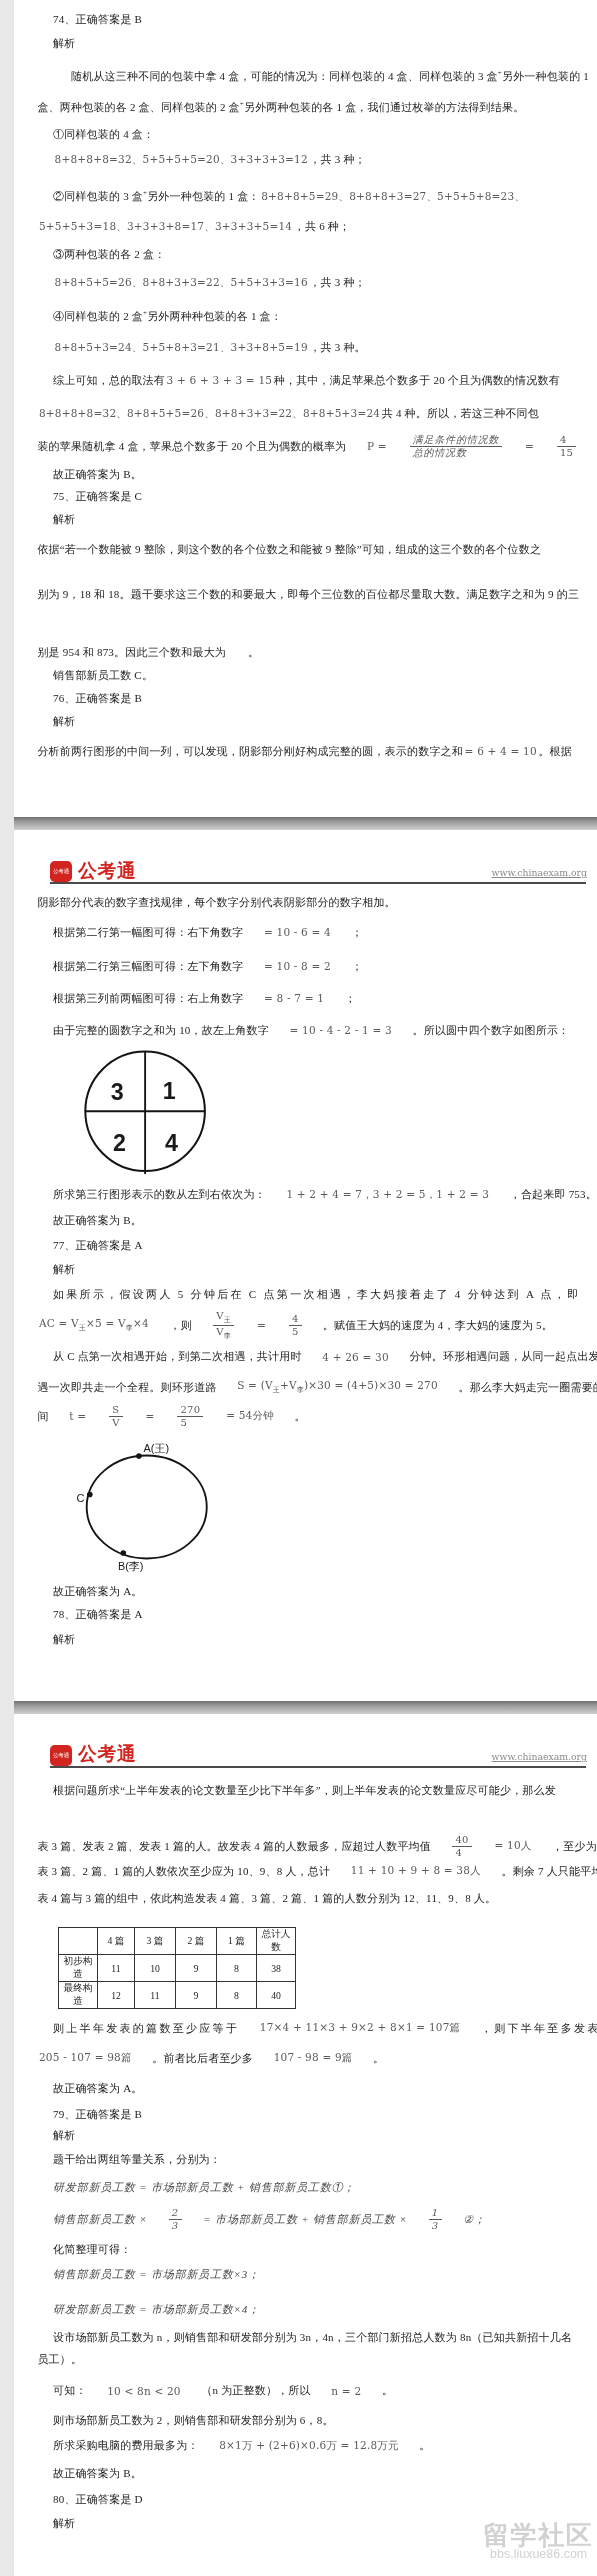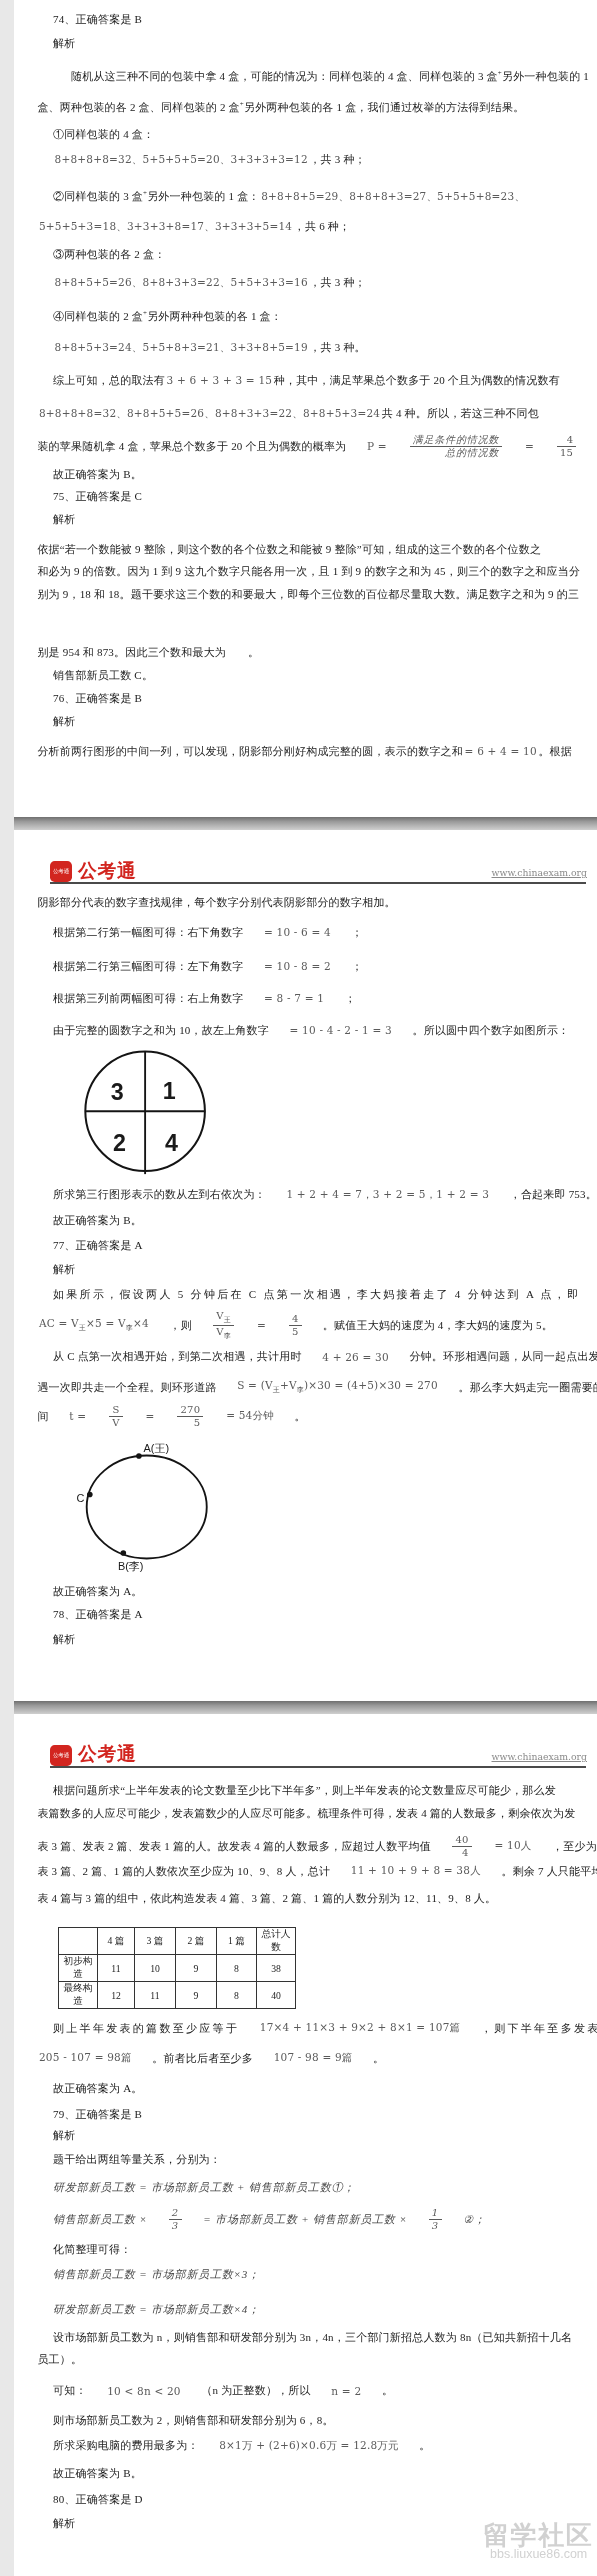--- a/index.html
+++ b/index.html
@@ -5,21 +5,21 @@
   html,body{margin:0;padding:0;background:#e8e8e8;}
   .page{position:relative;width:597px;height:2576px;background:#ffffff;overflow:hidden;
         font-family:"Liberation Serif",serif;color:#1c1c1c;margin-left:14px;}
   .ln{position:absolute;white-space:nowrap;font-size:11px;line-height:1.25;letter-spacing:0.2px;}
   .vln{position:absolute;white-space:nowrap;font-size:11px;display:flex;align-items:center;letter-spacing:0.2px;gap:19px;}
   .f{font-family:"DejaVu Serif",serif;color:#5a5a5a;margin:0 1.6px;font-size:10.5px;letter-spacing:0.2px;text-align:right;}
   .kai{font-style:italic;color:#474747;letter-spacing:0.8px;text-align:right;}
   .js{letter-spacing:2.3px;}
   sup{font-size:7px;}
   sub{font-size:7px;}
-  .frac{display:inline-flex;flex-direction:column;text-align:right;
+  .frac{display:inline-flex;flex-direction:column;text-align:left;
         font-family:"DejaVu Serif",serif;color:#5a5a5a;font-size:10px;line-height:1.2;
         vertical-align:middle;margin:0 2.3px;}
   .frac .nu{padding:0 3.1px;}
   .frac .de{padding:0 3.1px;border-top:0.8px solid #5a5a5a;}
   .fk{font-style:italic;letter-spacing:0.8px;}
   .ans{font-size:11px;}
   .pagenum{position:absolute;left:0;width:597px;text-align:right;font-size:13px;color:#222;}
   .band{position:absolute;left:0;width:597px;height:12.5px;
         background:linear-gradient(180deg,#6f6f6f 0%,#9a9a9a 35%,#cfcfcf 100%);}
   .hdr-badge{position:absolute;width:22px;height:21px;background:#d2251f;border-radius:4.7px;
@@ -81,21 +81,20 @@
       </span>
     <span class="f">≈ 26.7%</span>
     <span>。</span>
   </div>
 
   <div class="ln ans" style="left:39px;top:468px">故正确答案为 B。</div>
 
   <div class="ln" style="left:39px;top:490px">75、正确答案是 C</div>
   <div class="ln" style="left:39px;top:513px">解析</div>
   <div class="ln" style="left:23.4px;top:543px">依据“若一个数能被 9 整除，则这个数的各个位数之和能被 9 整除”可知，组成的这三个数的各个位数之</div>
-  <div class="ln" style="left:23.4px;top:565px">和必为 9 的倍数。因为 1 到 9 这九个数字只能各用一次，且 1 到 9 的数字之和为 45，则三个的数字之和应当分</div>
   <div class="ln" style="left:23.4px;top:588px">别为 9，18 和 18。题干要求这三个数的和要最大，即每个三位数的百位都尽量取大数。满足数字之和为 9 的三</div>
   <div class="ln" style="left:23.4px;top:646px"><span>别是 954 和 873。因此三个数和最大为</span><span class="gap28"></span><span>。</span></div>
   <div class="ln ans" style="left:39px;top:669px">销售部新员工数 C。</div>
 
   <div class="ln" style="left:39px;top:692px">76、正确答案是 B</div>
   <div class="ln" style="left:39px;top:715px">解析</div>
   <div class="ln" style="left:23.4px;top:745px"><span>分析前两行图形的中间一列，可以发现，阴影部分刚好构成完整的圆，表示的数字之和</span><span class="f">= 6 + 4 = 10</span><span>。根据</span></div>
 
   <div class="pagenum" style="top:796px">68</div>
   <div class="band" style="top:817px"></div>
@@ -206,21 +205,20 @@
 
   <div class="pagenum" style="top:1678px">69</div>
   <div class="band" style="top:1701px"></div>
 
   <div class="hdr-badge" style="left:36px;top:1745px">公考通</div>
   <div class="hdr-brand" style="left:64px;top:1741px">公考通</div>
   <div class="hdr-url" style="top:1751px">www.chinaexam.org</div>
   <div class="hdr-rule" style="top:1766px"></div>
 
   <div class="ln" style="left:39px;top:1784px">根据问题所求“上半年发表的论文数量至少比下半年多”，则上半年发表的论文数量应尽可能少，那么发</div>
-  <div class="ln" style="left:23.4px;top:1807px">表篇数多的人应尽可能少，发表篇数少的人应尽可能多。梳理条件可得，发表 4 篇的人数最多，剩余依次为发</div>
   <div class="vln" style="left:23.4px;top:1829px;height:34px">
     <span>表 3 篇、发表 2 篇、发表 1 篇的人。故发表 4 篇的人数最多，应超过人数平均值</span>
     <span class="frac">
         <span class="nu">40</span>
         <span class="de">4</span>
       </span>
     <span class="f">= 10人</span>
     <span>，至少为 11 人。发</span>
   </div>
   <div class="vln" style="left:23.4px;top:1862px;height:18.7px">

